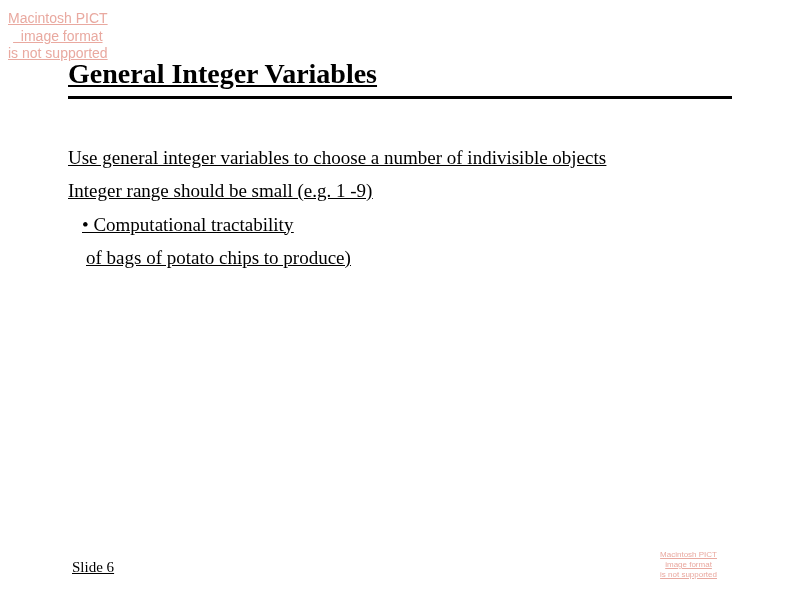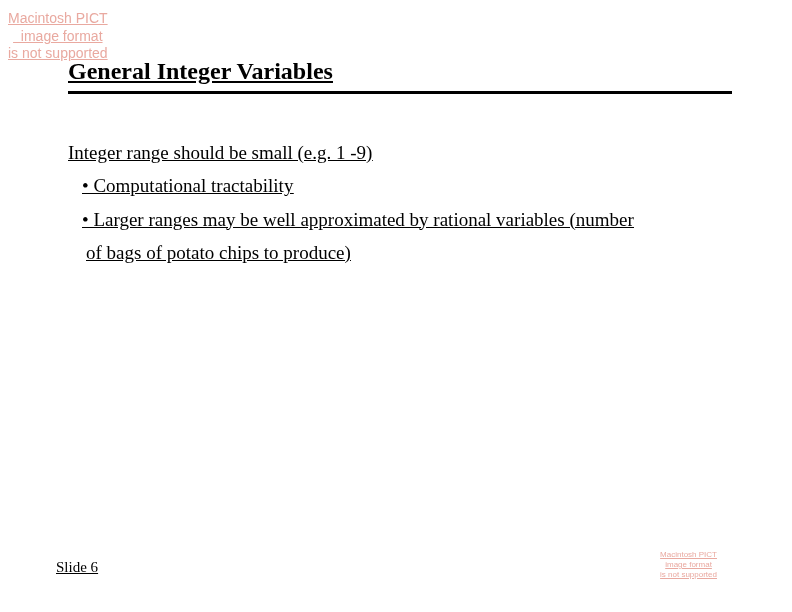--- a/index.html
+++ b/index.html
@@ -33,56 +33,56 @@
     text-align: center;
     white-space: pre;
   }
   .slide {
     position: absolute;
     left: 68px;
     right: 60px;
     top: 58px;
   }
   .title {
-    font-size: 24px;
+    font-size: 28px;
     font-weight: bold;
     color: #000;
     padding-bottom: 6px;
     border-bottom: 3px solid #000;
     margin-bottom: 42px;
   }
   .content {
     font-size: 19px;
     color: #000;
     line-height: 1.75;
   }
   .line { display: block; }
   .indent-1 { padding-left: 18px; }
   .bullet { padding-left: 4px; margin-left: 10px; }
   .footer {
     position: absolute;
-    left: 56px;
+    left: 72px;
     bottom: 36px;
     font-size: 15px;
     color: #000;
   }
 </style>
 </head>
 <body>
 
 <div class="watermark-tl">Macintosh PICT
   image format
 is not supported</div>
 
 <div class="slide">
   <h1 class="title">General Integer Variables</h1>
   <div class="content">
+    <span class="line">Use general integer variables to choose a number of indivisible objects</span>
     <span class="line">Integer range should be small (e.g. 1 -9)</span>
     <span class="line bullet">• Computational tractability</span>
-    <span class="line bullet">• Larger ranges may be well approximated by rational variables (number</span>
     <span class="line indent-1">of bags of potato chips to produce)</span>
   </div>
 </div>
 
 <div class="footer">Slide 6</div>
 
 <div class="watermark-br">Macintosh PICT
 image format
 is not supported</div>
 

